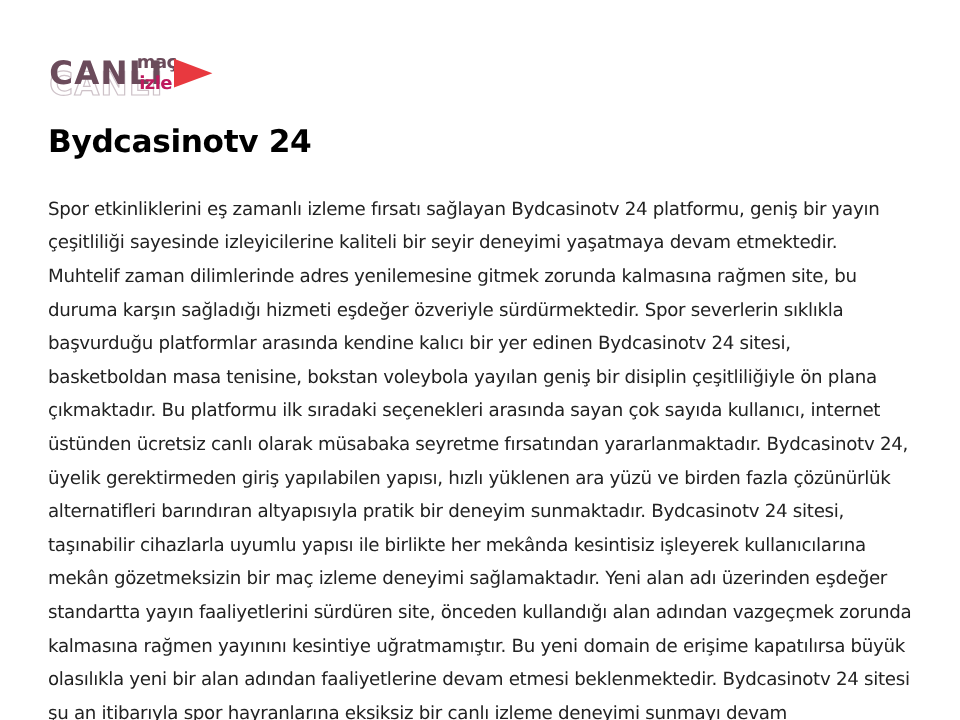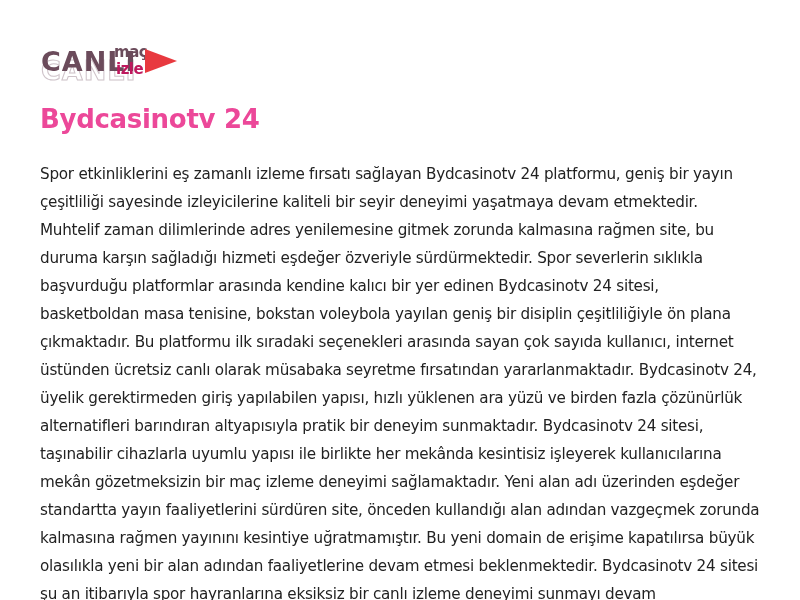--- a/index.html
+++ b/index.html
@@ -98,21 +98,21 @@
       cursor: pointer;
     }
     .page-title {
       position: absolute;
       left: 40px;
       top: 104px;
       margin: 0;
       font-family: "DejaVu Sans", sans-serif;
       font-weight: bold;
       font-size: 26px;
-      color: #ec4899;
+      color: #000000;
       letter-spacing: -0.3px;
     }
     .content {
       position: absolute;
       left: 40px;
       top: 160px;
       width: 720px;
       margin: 0;
       font-family: "DejaVu Sans", sans-serif;
       font-size: 15.2px;

